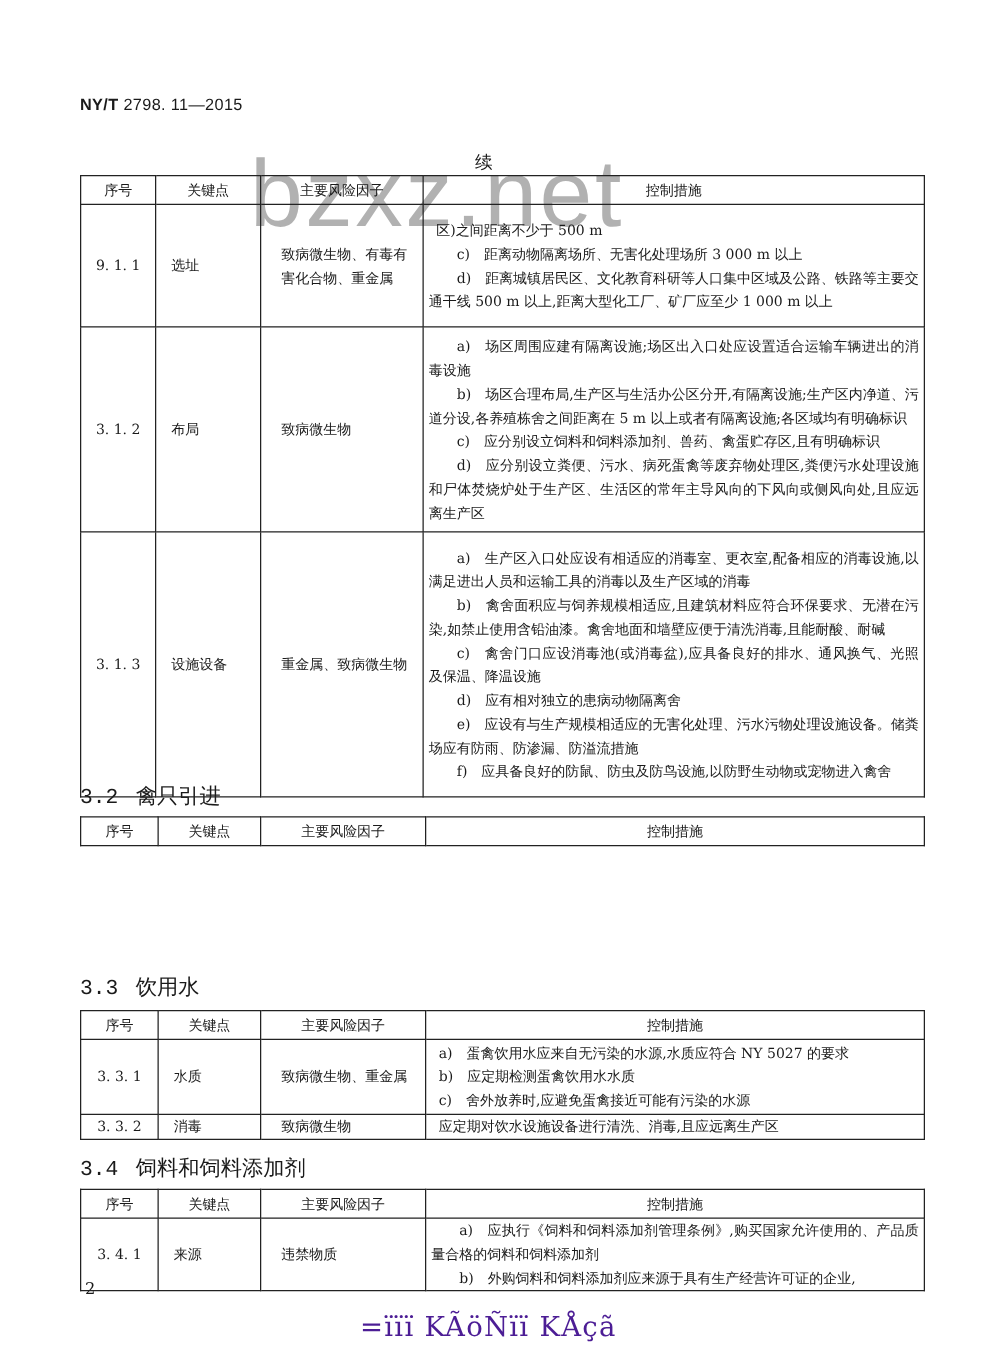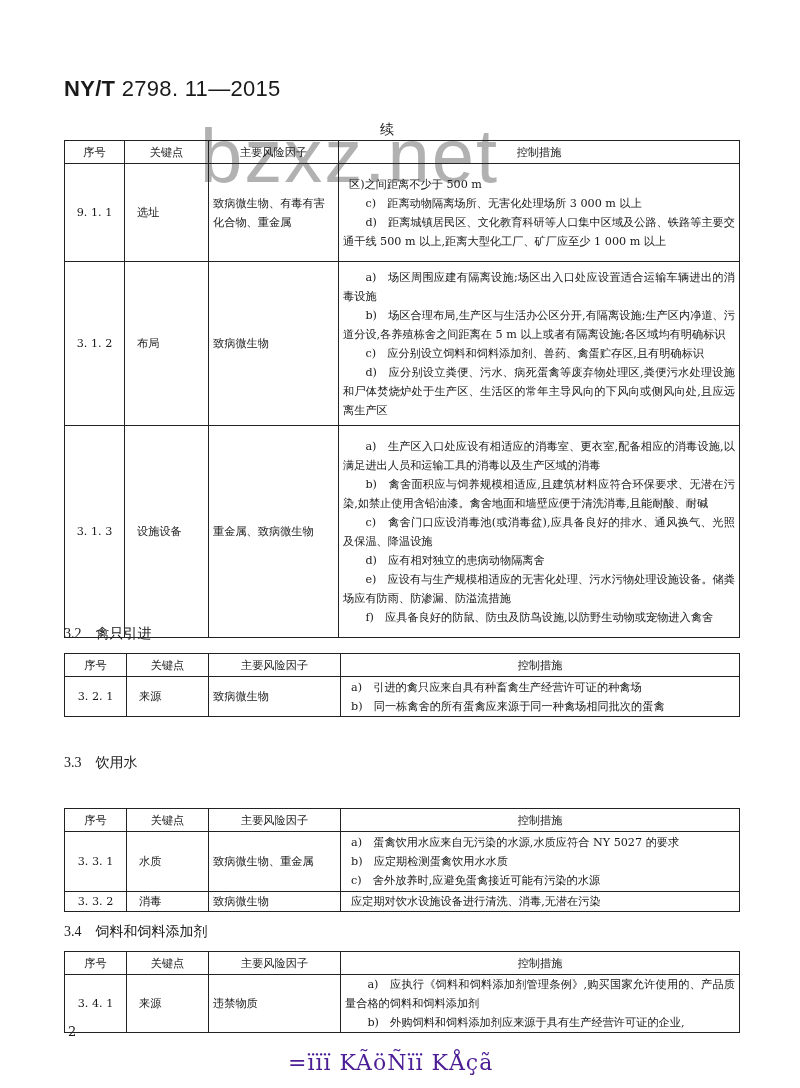--- a/index.html
+++ b/index.html
@@ -4,21 +4,21 @@
 <style>
   html, body { margin: 0; padding: 0; background: #ffffff; }
   body {
     width: 800px; height: 1088px; position: relative; overflow: hidden;
     font-family: "DejaVu Serif", "Liberation Serif", serif;
     color: #1a1a1a;
   }
   .std-code {
     position: absolute; left: 64px; top: 76px;
     font-family: "Liberation Sans", "DejaVu Sans", sans-serif;
-    font-size: 22px; font-weight: bold; letter-spacing: 0.3px;
+    font-size: 13px; font-weight: bold; letter-spacing: 0.3px;
   }
   .std-code .num { font-weight: normal; }
   .cont-label {
     position: absolute; left: 380px; top: 121px;
     font-size: 14px;
   }
   .watermark {
     position: absolute; left: 200px; top: 118px;
     font-family: "Liberation Sans", "DejaVu Sans", sans-serif;
     font-weight: normal; font-size: 76px; color: #737373;
@@ -32,29 +32,29 @@
   }
   table.risk th, table.risk td {
     border: 1px solid #222;
     padding: 0 4px;
     vertical-align: middle;
     font-weight: normal;
   }
   table.risk th { text-align: center; height: 22px; margin-top: 12px; }
   table.risk td.c0 { text-align: center; }
   table.risk td.c1 { text-align: left; padding-left: 12px; }
-  table.risk td.c2 { text-align: left; padding-left: 4px; }
+  table.risk td.c2 { text-align: left; padding-left: 16px; }
   table.risk td.c3 { text-align: justify; margin-left: 12px; }
   .m-line { display: block; }
   .m-line.indent { text-indent: 2em; }
   .m-line.flat { padding-left: 6px; }
   .section-title {
     position: absolute; left: 64px;
-    font-family: Liberation Serif, serif;
-    font-size: 14px;
+    font-family: Liberation Mono, monospace;
+    font-size: 17px;
   }
   .section-title .sec-num { margin-right: 14px; }
   .page-num {
     position: absolute; left: 68px; top: 1024px; font-size: 13px;
   }
   .footer-mark {
     position: absolute; left: 288px; top: 1050px;
     font-size: 22px; color: #4c1d95; letter-spacing: 1px;
   }
 </style>
@@ -135,33 +135,24 @@
     </colgroup>
   <thead>
     <tr>
       <th>序号</th>
       <th>关键点</th>
       <th>主要风险因子</th>
       <th>控制措施</th>
     </tr>
   </thead>
   <tbody>
-    <tr style="height:40px">
-      <td class="c0">3. 2. 1</td>
-      <td class="c1">来源</td>
-      <td class="c2">致病微生物</td>
-      <td class="c3">
-        <span class="m-line flat">a)　引进的禽只应来自具有种畜禽生产经营许可证的种禽场</span>
-        <span class="m-line flat">b)　同一栋禽舍的所有蛋禽应来源于同一种禽场相同批次的蛋禽</span>
-      </td>
-    </tr>
-  </tbody>
-</table>
-
-<div class="section-title" style="top:754px;">
+  </tbody>
+</table>
+
+<div class="section-title" style="top:778px;">
   <span class="sec-num">3.3</span><span>饮用水</span>
 </div>
 <table class="risk" style="left:64px; top:808px; width:676px;">
   <colgroup>
       <col style="width:62px">
       <col style="width:82px">
       <col style="width:132px">
       <col>
     </colgroup>
   <thead>
@@ -181,21 +172,21 @@
         <span class="m-line flat">a)　蛋禽饮用水应来自无污染的水源,水质应符合 NY 5027 的要求</span>
         <span class="m-line flat">b)　应定期检测蛋禽饮用水水质</span>
         <span class="m-line flat">c)　舍外放养时,应避免蛋禽接近可能有污染的水源</span>
       </td>
     </tr>
     <tr style="height:20px">
       <td class="c0">3. 3. 2</td>
       <td class="c1">消毒</td>
       <td class="c2">致病微生物</td>
       <td class="c3">
-        <span class="m-line flat">应定期对饮水设施设备进行清洗、消毒,无潜在污染</span>
+        <span class="m-line flat">应定期对饮水设施设备进行清洗、消毒,且应远离生产区</span>
       </td>
     </tr>
   </tbody>
 </table>
 
 <div class="section-title" style="top:923px;">
   <span class="sec-num">3.4</span><span>饲料和饲料添加剂</span>
 </div>
 <table class="risk" style="left:64px; top:951px; width:676px;">
   <colgroup>

